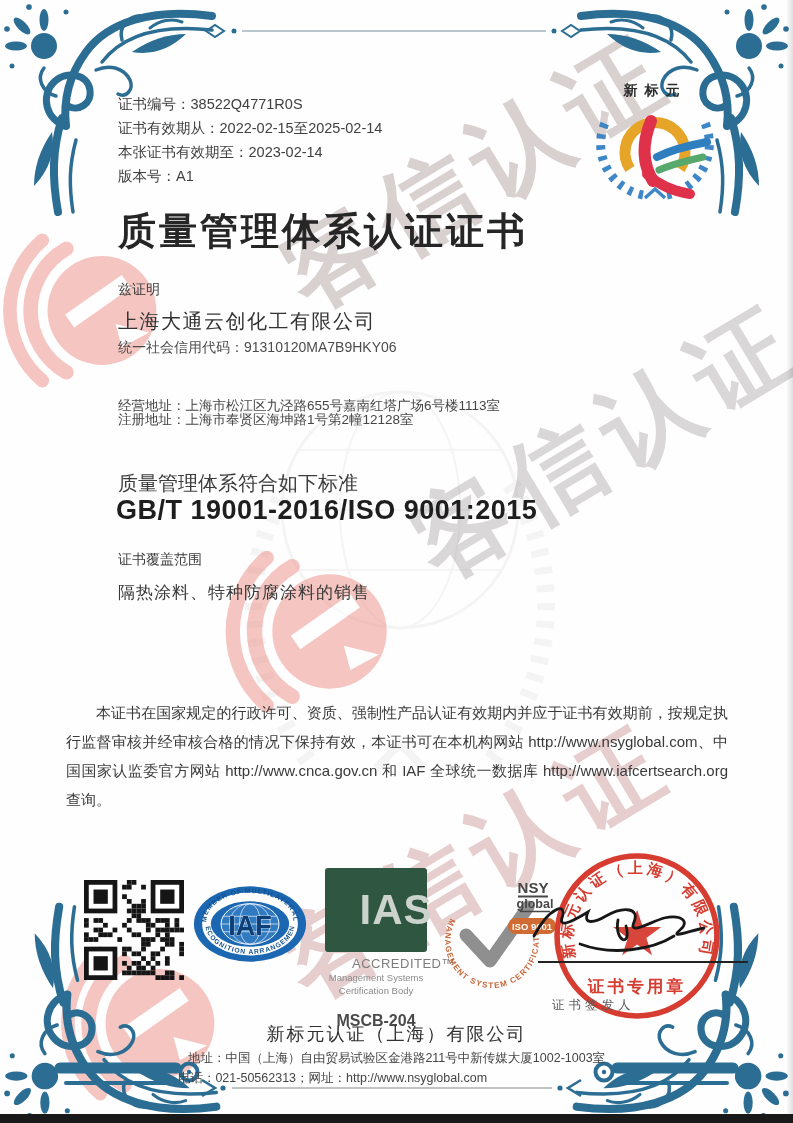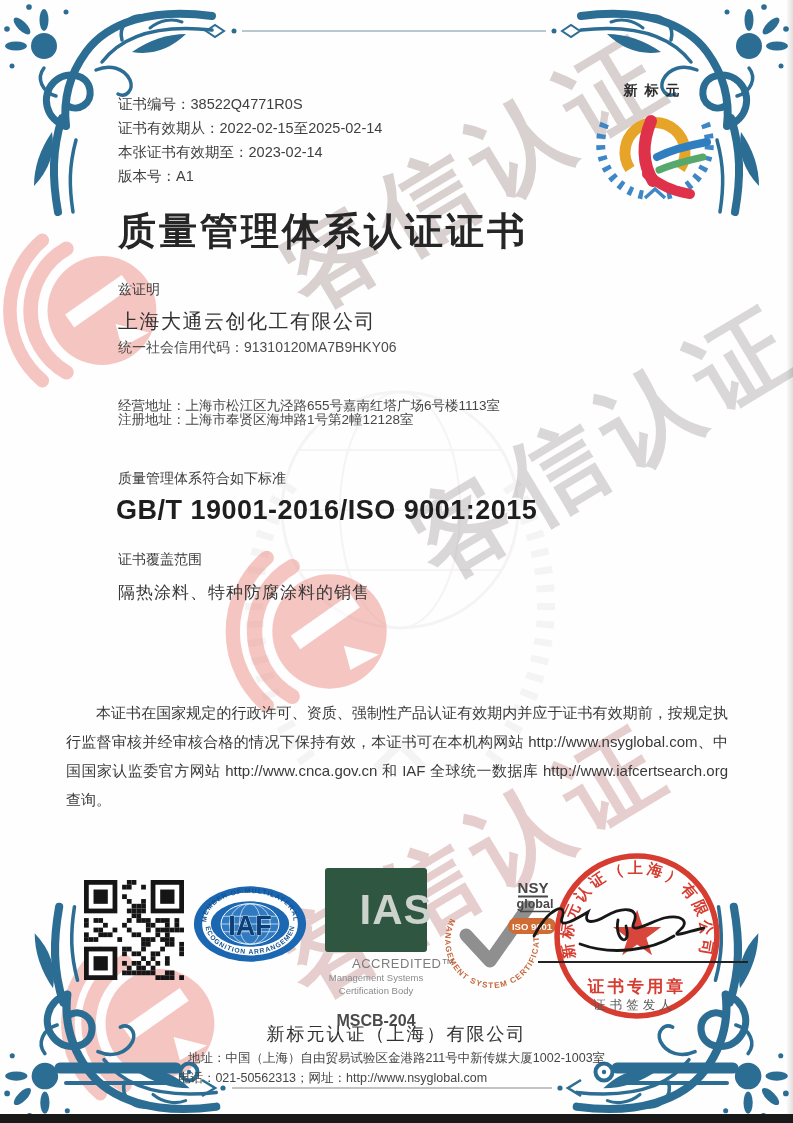--- a/index.html
+++ b/index.html
@@ -15,35 +15,35 @@
   .wmlogo{position:absolute;color:#ee8f86;opacity:.5;z-index:1;pointer-events:none;}
   .wreath-wm{position:absolute;opacity:.055;z-index:0;pointer-events:none;}
   
   .meta{left:118px;top:92px;font-size:14.5px;line-height:24px;color:#3f3f3f;z-index:3;}
   .title{left:118px;top:206px;font-size:38px;font-weight:700;letter-spacing:3px;color:#262626;z-index:3;}
   .certify{left:118px;top:281px;font-size:14px;z-index:3;}
   .company{left:118px;top:308px;font-size:20px;letter-spacing:1.5px;color:#333;z-index:3;}
   .credit{left:118px;top:339px;font-size:14px;color:#4c4c4c;z-index:3;}
   .addr1{left:118px;top:373px;font-size:13.5px;color:#464646;z-index:3;margin-top:38px;}
   .addr2{left:118px;top:397px;font-size:13.5px;color:#464646;z-index:3;}
-  .stdlabel{left:118px;top:470px;font-size:14px;z-index:3;}
+  .stdlabel{left:118px;top:470px;font-size:20px;z-index:3;}
   .standard{left:116px;top:495px;font-size:27px;font-weight:700;letter-spacing:.5px;color:#1e1e1e;z-index:3;}
   .scopelabel{left:118px;top:551px;font-size:14px;z-index:3;}
   .scope{left:118px;top:581px;font-size:17px;color:#383838;letter-spacing:1px;z-index:3;}
   .declaration{left:66px;top:698px;width:662px;font-size:15px;line-height:29px;text-align:justify;
                text-indent:2em;color:#3a3a3a;z-index:3;}
   
   .ias-wrap{left:324px;top:868px;width:104px;text-align:center;z-index:3;}
   .ias-box{width:62px;height:84px;margin:0 auto;background:#2f5641;border-radius:3px;
            display:flex;align-items:center;justify-content:center;padding-left:40px;}
   .ias-box span{font-size:42px;font-weight:700;color:#ccd3cc;letter-spacing:1px;}
   .ias-acc{margin-top:4px;font-size:13px;letter-spacing:.5px;color:#7d7d7d;margin-left:28px;}
   .ias-s1{font-size:9.5px;color:#8b8b8b;line-height:13px;}
   .ias-code{font-size:16px;font-weight:700;color:#4a4a4a;margin-top:15px;}
-  .signer{left:552px;top:997px;width:165px;text-align:center;font-size:12.5px;letter-spacing:4px;color:#5a5a5a;z-index:4;}
+  .signer{left:552px;top:997px;width:165px;font-size:12.5px;letter-spacing:4px;color:#5a5a5a;z-index:4;}
   
   .f-company{left:0;top:1022px;width:793px;text-align:center;font-size:18px;letter-spacing:2px;color:#303030;z-index:3;}
   .f-addr{left:0;top:1050px;width:793px;text-align:center;font-size:12.5px;color:#454545;z-index:3;}
   .f-tel{left:0;top:1070px;width:665px;text-align:center;font-size:12.5px;color:#454545;z-index:3;}
   .edge-bottom{left:0;top:1114px;width:793px;height:9px;background:#191919;z-index:6;}
   .edge-right{right:0;top:0;width:7px;height:1123px;z-index:5;
               background:linear-gradient(to left,rgba(0,0,0,.12),rgba(0,0,0,0));}
   svg text{font-family:"Liberation Sans","DejaVu Sans",sans-serif;}
 </style>
 </head>

